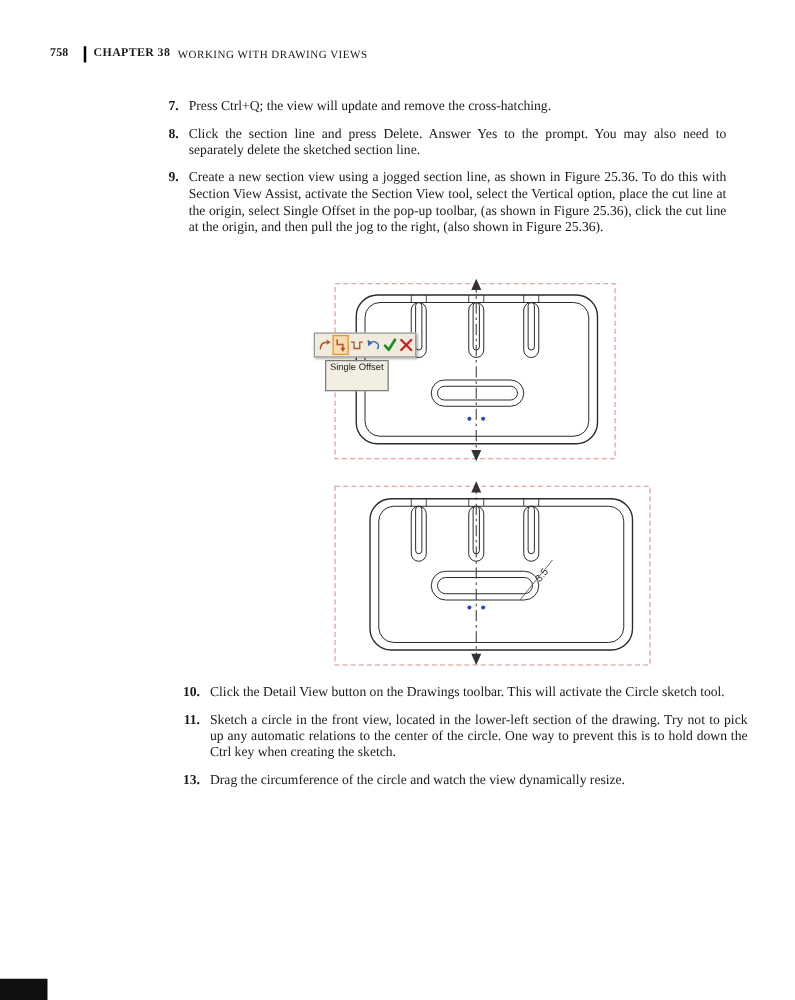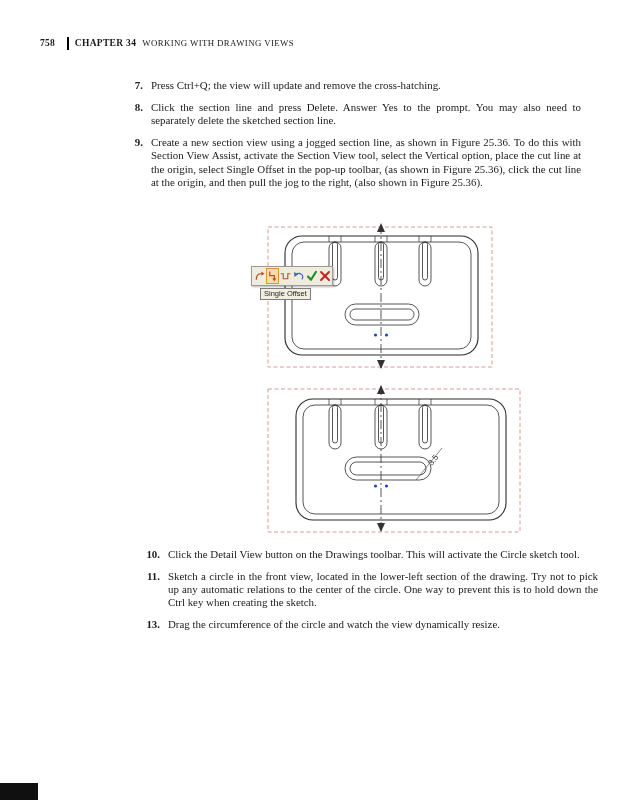--- a/index.html
+++ b/index.html
@@ -46,34 +46,34 @@
   .popup-toolbar {
     position:absolute; left:3px; top:44px; display:flex; align-items:center;
     background:#efebdd; border:1px solid #9a9a9a; padding:1px;
     box-shadow:1px 1px 2px rgba(0,0,0,0.3);
   }
   .tb-btn { width:13px; height:16px; display:flex; align-items:center; justify-content:center; box-sizing:border-box; }
   .tb-btn.active { background:#f8dcae; border:1px solid #e0962f; }
   .tooltip {
     position:absolute; left:12px; top:66px; font-family:"Liberation Sans", sans-serif;
     font-size:7.5px; background:#f2efe2; border:1px solid #7d7d7d;
-    padding:0 3px 1px 3px; color:#222; white-space:nowrap;
+    padding:0 3px 14px 3px; color:#222; white-space:nowrap;
   }
 
   .corner-tab { position:absolute; left:0; bottom:0; width:38px; height:17px; background:#101010; }
 </style>
 </head>
 <body>
 
 <div class="page">
 
   <div class="running-head">
     <span class="pg-num">758</span>
     <span class="head-bar"></span>
-    <span class="chap-label">CHAPTER 34</span>
+    <span class="chap-label">CHAPTER 38</span>
     <span class="chap-title">WORKING WITH DRAWING VIEWS</span>
   </div>
 
   <div class="steps steps-a">
     <div class="step">
       <span class="step-num">7.</span>
       <span class="step-text">Press Ctrl+Q; the view will update and remove the cross-hatching.</span>
     </div>
     <div class="step">
       <span class="step-num">8.</span>

